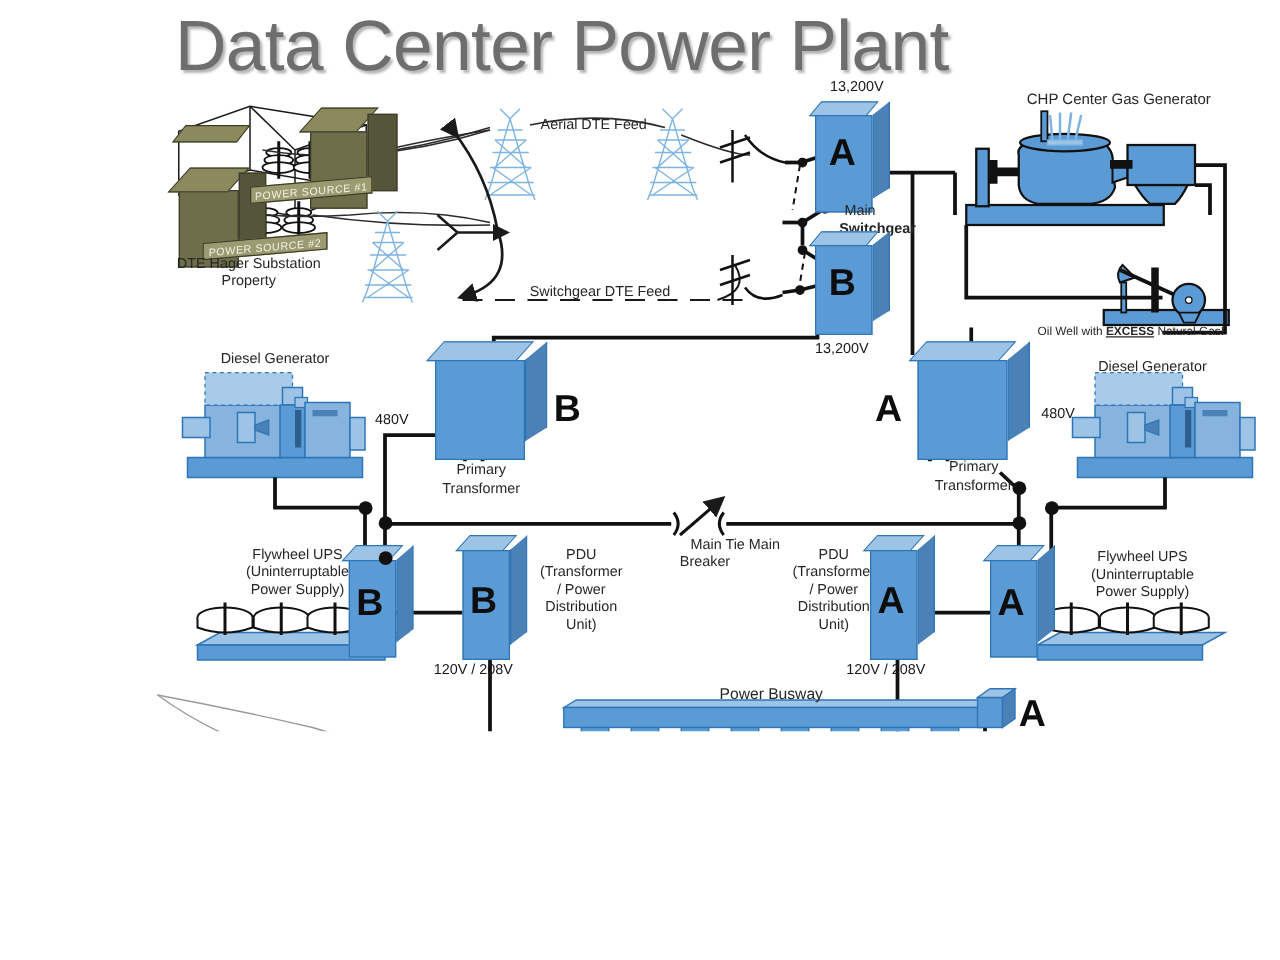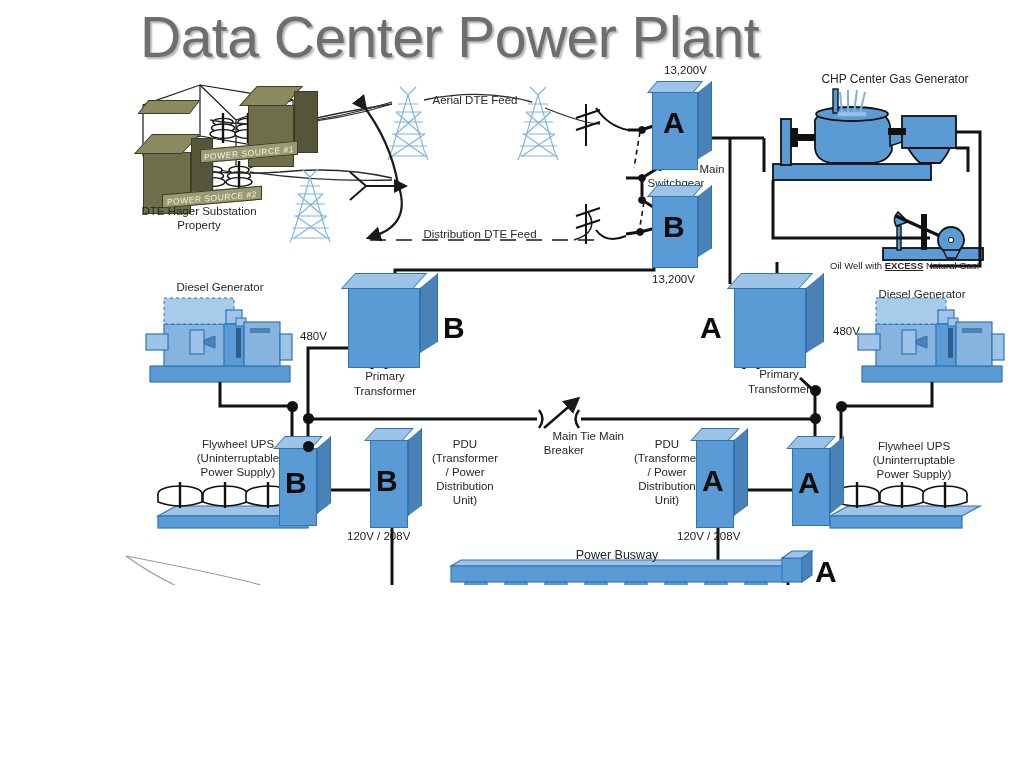--- a/index.html
+++ b/index.html
@@ -437,34 +437,34 @@
 
   <div class="ksrc" style="left:160px;top:145px;width:98px;height:14px;line-height:14px;
        transform:skewY(-5deg);">POWER SOURCE #1</div>
   <div class="ksrc" style="left:122px;top:190px;width:100px;height:14px;line-height:14px;
        transform:skewY(-5deg);">POWER SOURCE #2</div>
 
   <div class="lbl" style="left:74px;top:205px;width:170px;">DTE Hager Substation</div>
   <div class="lbl" style="left:74px;top:219px;width:170px;">Property</div>
 
   <div class="lbl" style="left:360px;top:94px;width:150px;">Aerial DTE Feed</div>
-  <div class="lbl" style="left:350px;top:228px;width:180px;text-decoration:none;">Distribution DTE Feed</div>
+  <div class="lbl" style="left:350px;top:228px;width:180px;text-decoration:none;">Switchgear DTE Feed</div>
 
   <div class="vlt" style="left:624px;top:64px;">13,200V</div>
 
   <div class="box3d" style="left:612px;top:92px;width:58px;height:78px;">
     <div class="topf" style="left:0;top:-11px;width:46px;height:12px;transform:skewX(-40deg);"></div>
     <div class="face" style="width:46px;height:78px;"></div>
     <div class="side" style="left:46px;top:-11px;width:14px;height:78px;
          clip-path:polygon(0 11px,100% 0,100% 89%,0 100%);"></div>
   </div>
   <div class="big" style="left:623px;top:108px;">A</div>
 
-  <div class="lbl" style="left:632px;top:163px;width:80px;">Main</div>
-  <div class="lbl" style="left:586px;top:177px;width:100px;">Switchgear</div>
+  <div class="lbl" style="left:608px;top:163px;width:80px;">Main</div>
+  <div class="lbl" style="left:612px;top:177px;width:100px;font-weight:bold;">Switchgear</div>
 
   <div class="box3d" style="left:612px;top:196px;width:58px;height:72px;">
     <div class="topf" style="left:0;top:-11px;width:46px;height:12px;transform:skewX(-40deg);"></div>
     <div class="face" style="width:46px;height:72px;"></div>
     <div class="side" style="left:46px;top:-11px;width:14px;height:72px;
          clip-path:polygon(0 11px,100% 0,100% 88%,0 100%);"></div>
   </div>
   <div class="big" style="left:623px;top:212px;">B</div>
   <div class="vlt" style="left:612px;top:273px;">13,200V</div>
 

